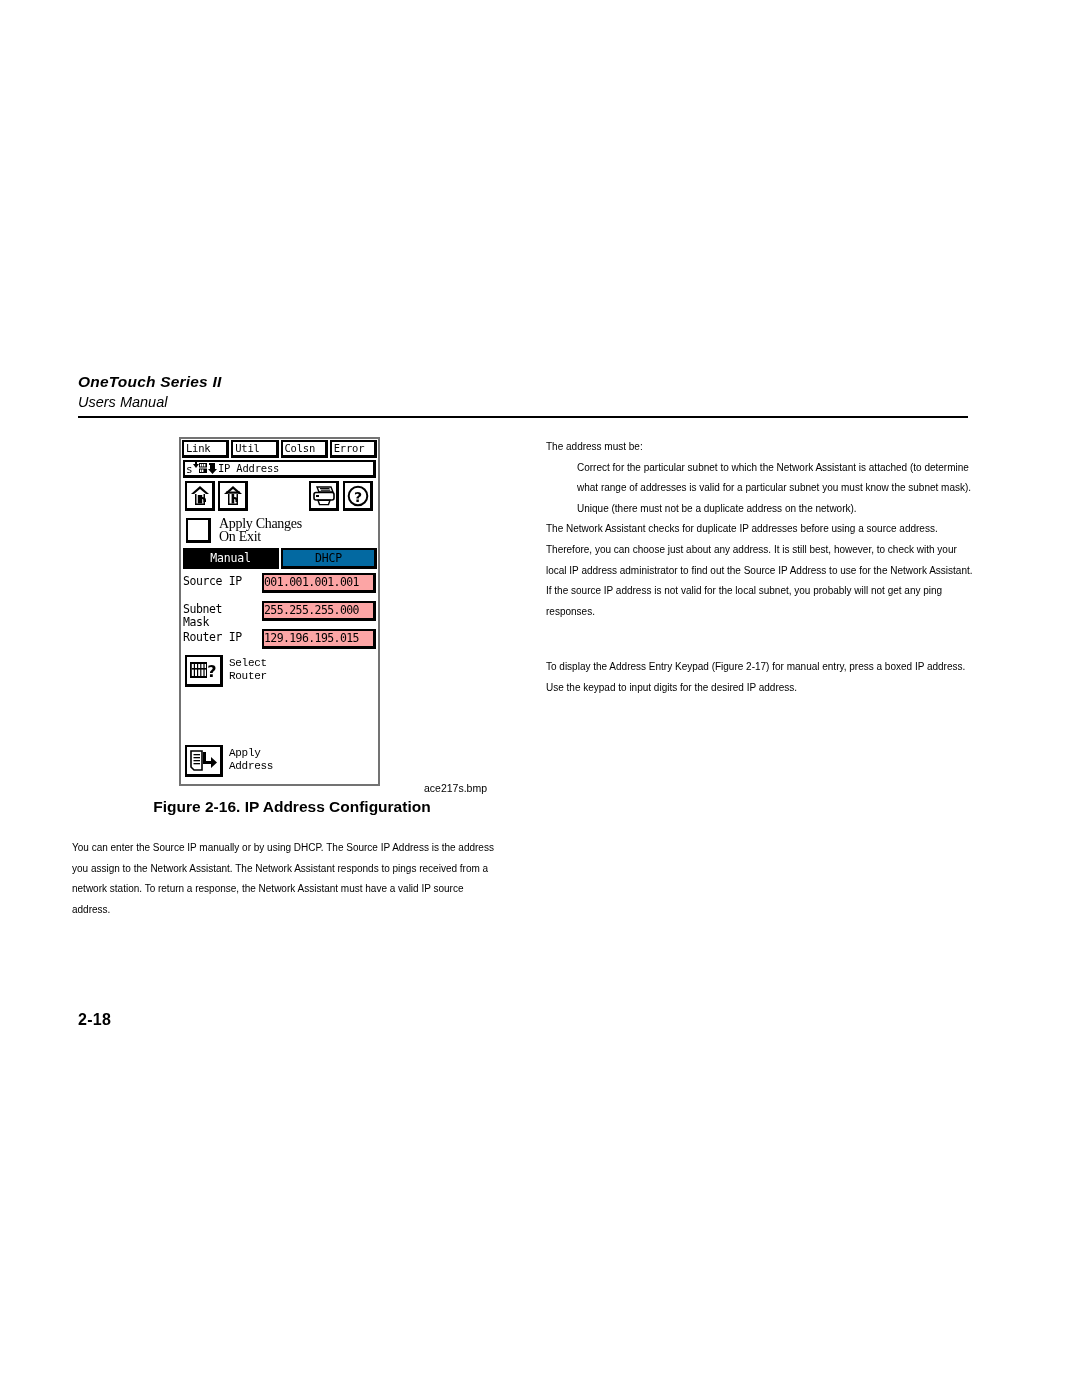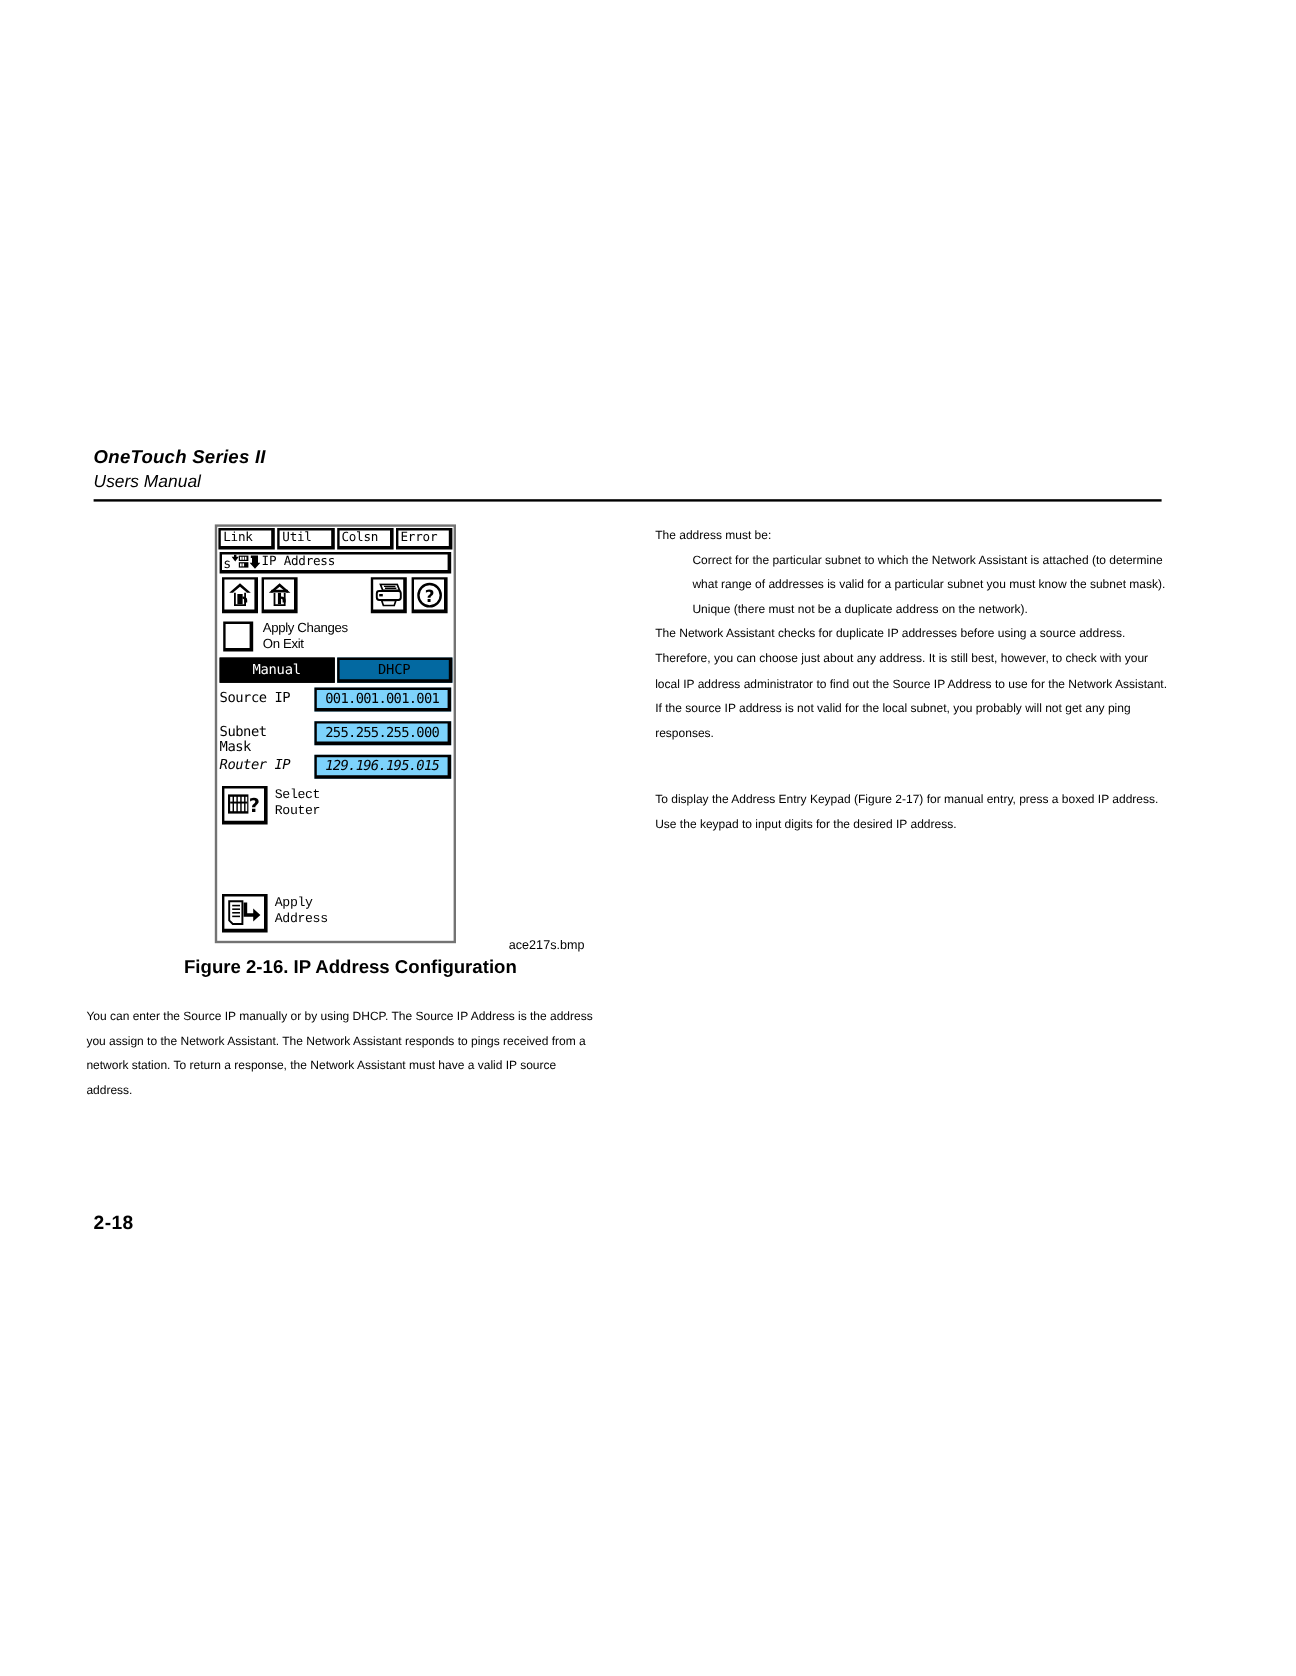--- a/index.html
+++ b/index.html
@@ -189,22 +189,22 @@
     width: 25px; height: 25px;
     border: 2px solid #000;
     border-right-width: 3px;
     border-bottom-width: 3px;
     background: #fff;
     box-sizing: border-box;
   }
   #d-check .cb-label {
     position: absolute;
     left: 36px; top: 1px;
-    font-family: Liberation Sans, sans-serif;
-    font-size: 11px;
+    font-family: Liberation Serif, serif;
+    font-size: 14px;
     line-height: 12.5px;
     letter-spacing: -0.3px;
     white-space: pre-line;
   }
 
   
   #d-mode {
     left: 2px; top: 109px; width: 195px; height: 22px;
   }
   .mode-tab {
@@ -237,31 +237,30 @@
     letter-spacing: -0.4px;
     white-space: pre-line;
   }
   .d-field .fv {
     position: absolute;
     left: 79px; top: 0px;
     width: 114px; height: 20px;
     border: 2px solid #000;
     border-right-width: 3px;
     border-bottom-width: 3px;
-    background: #7dd3fc;
+    background: #fca5a5;
     box-sizing: border-box;
     font-family: "DejaVu Sans Mono", monospace;
     font-size: 11.5px;
     line-height: 15px;
-    text-align: center;
     letter-spacing: -0.6px;
   }
   #f-source { top: 134px; }
   #f-subnet { top: 162px; }
-  #f-router { top: 190px; font-style: italic; }
+  #f-router { top: 190px; }
 
   
   .d-action { position: absolute; left: 2px; width: 190px; height: 34px; }
   .d-action .act-ico {
     position: absolute;
     left: 2px; top: 0px;
     width: 38px; height: 32px;
     border: 2px solid #000;
     border-right-width: 3px;
     border-bottom-width: 3px;

